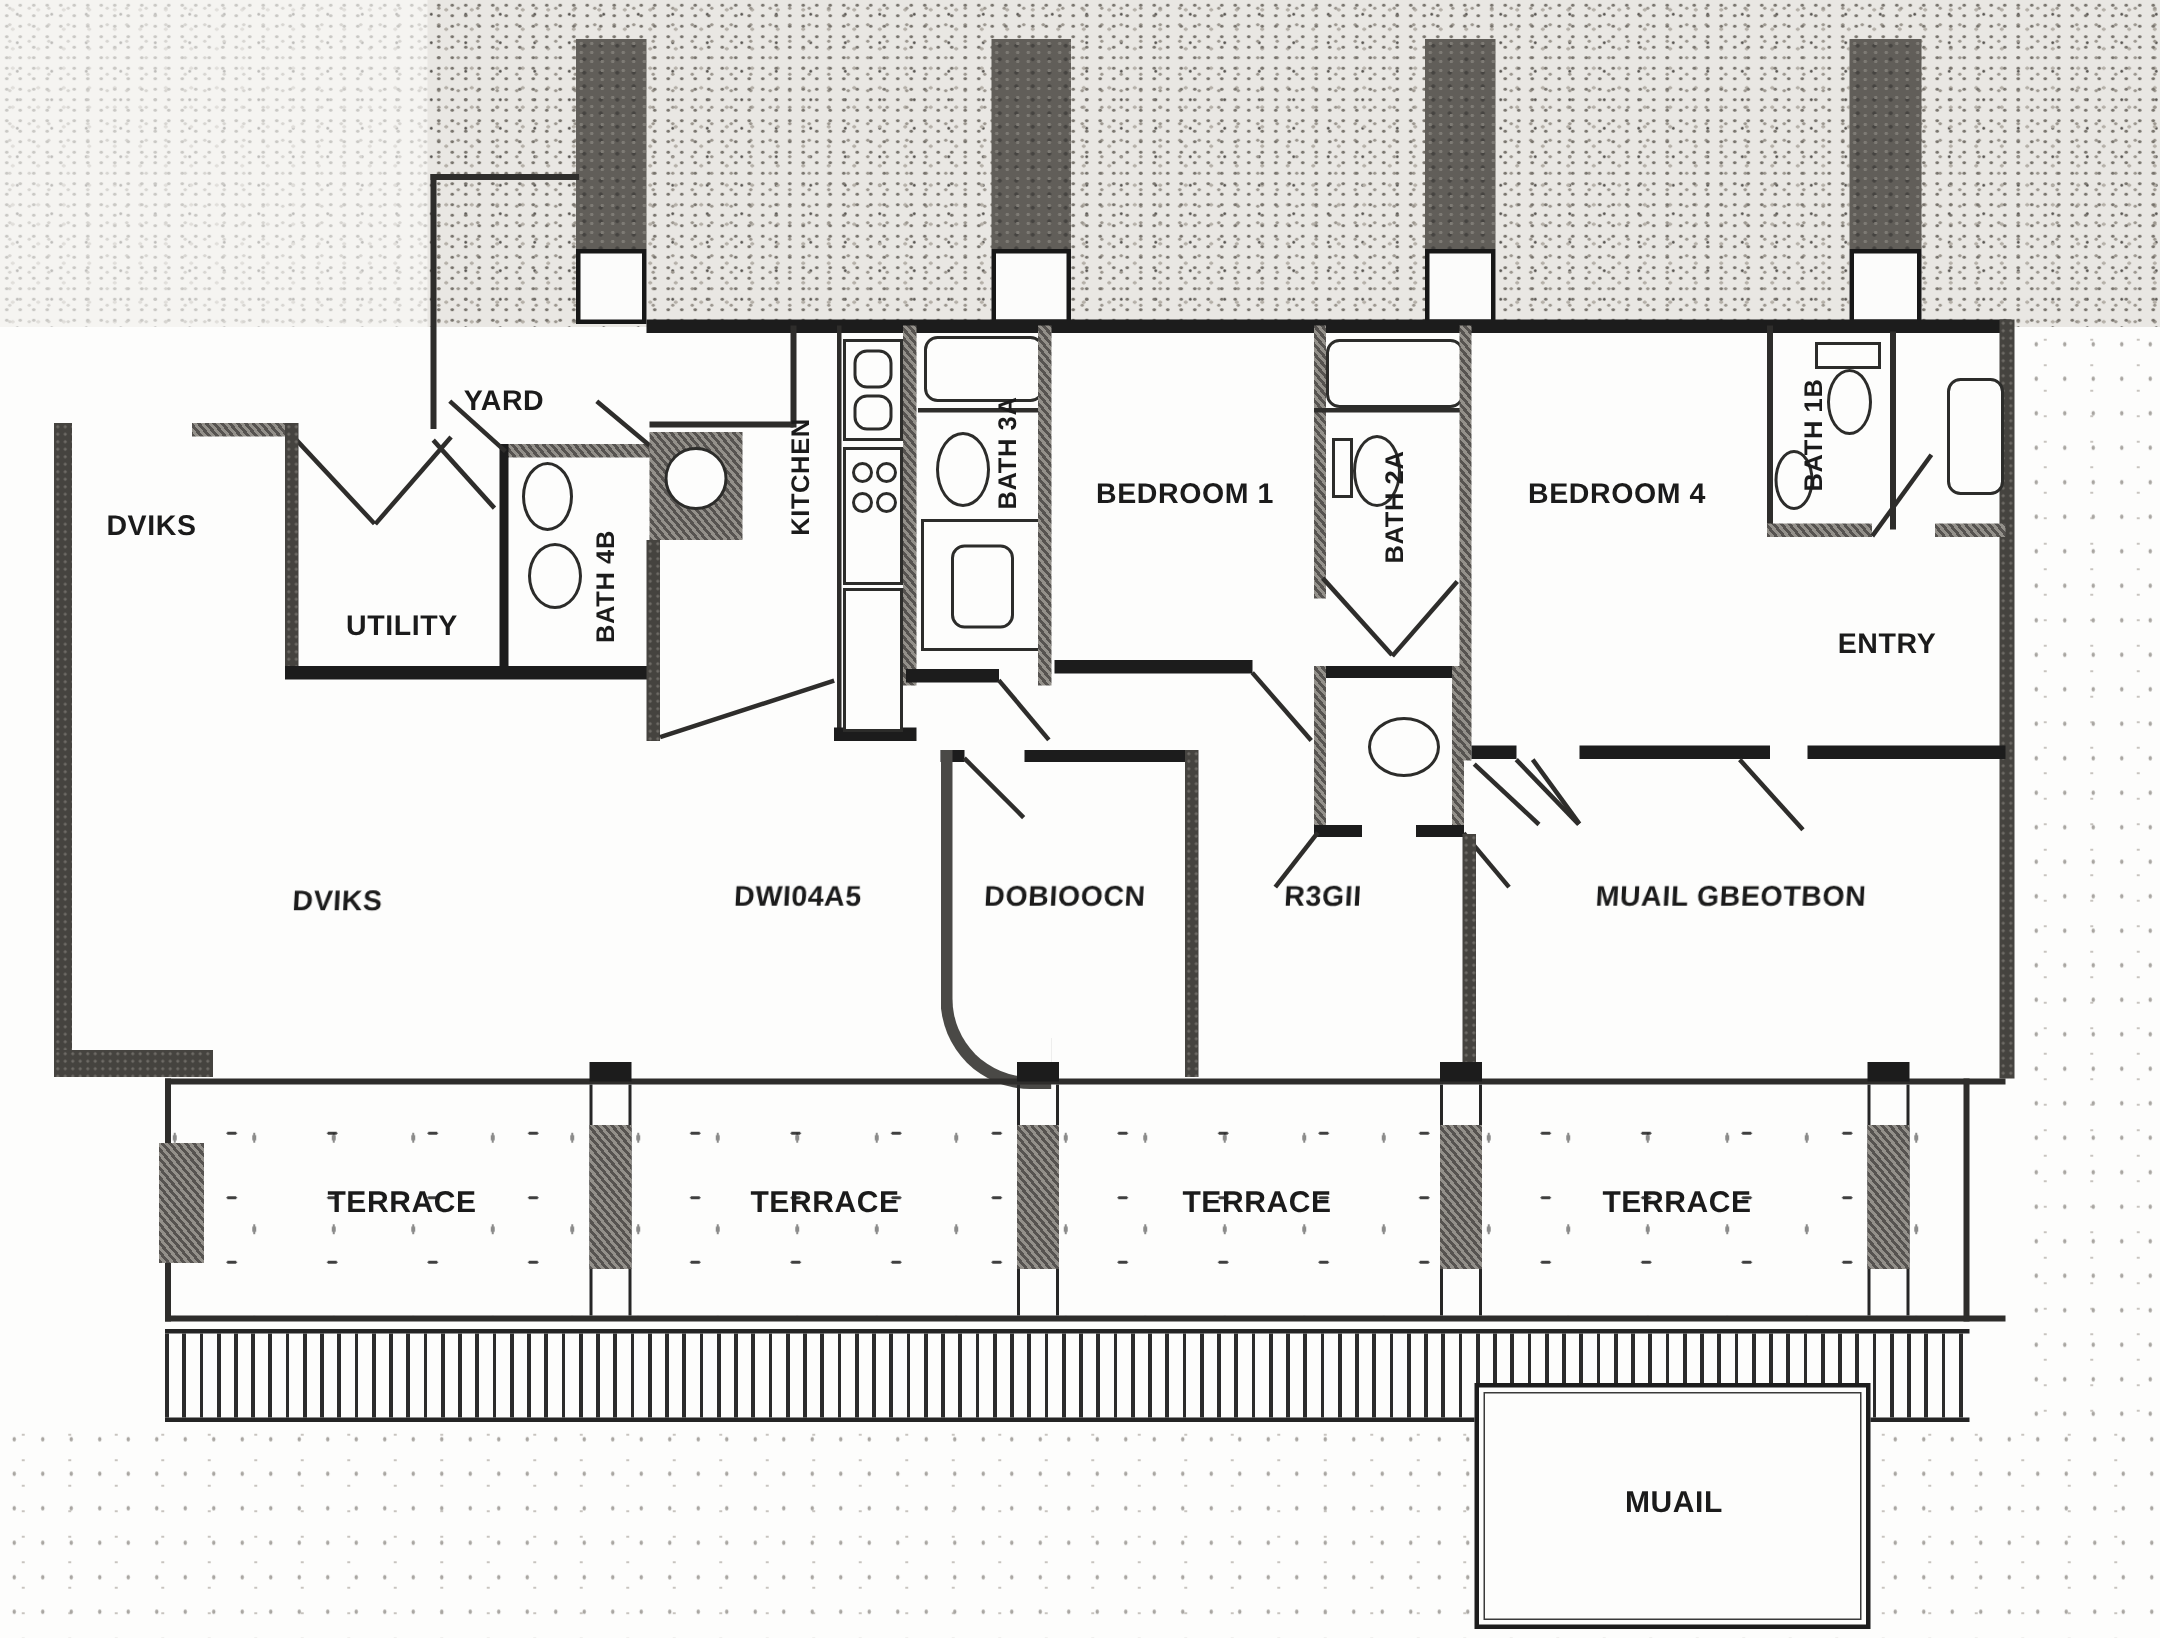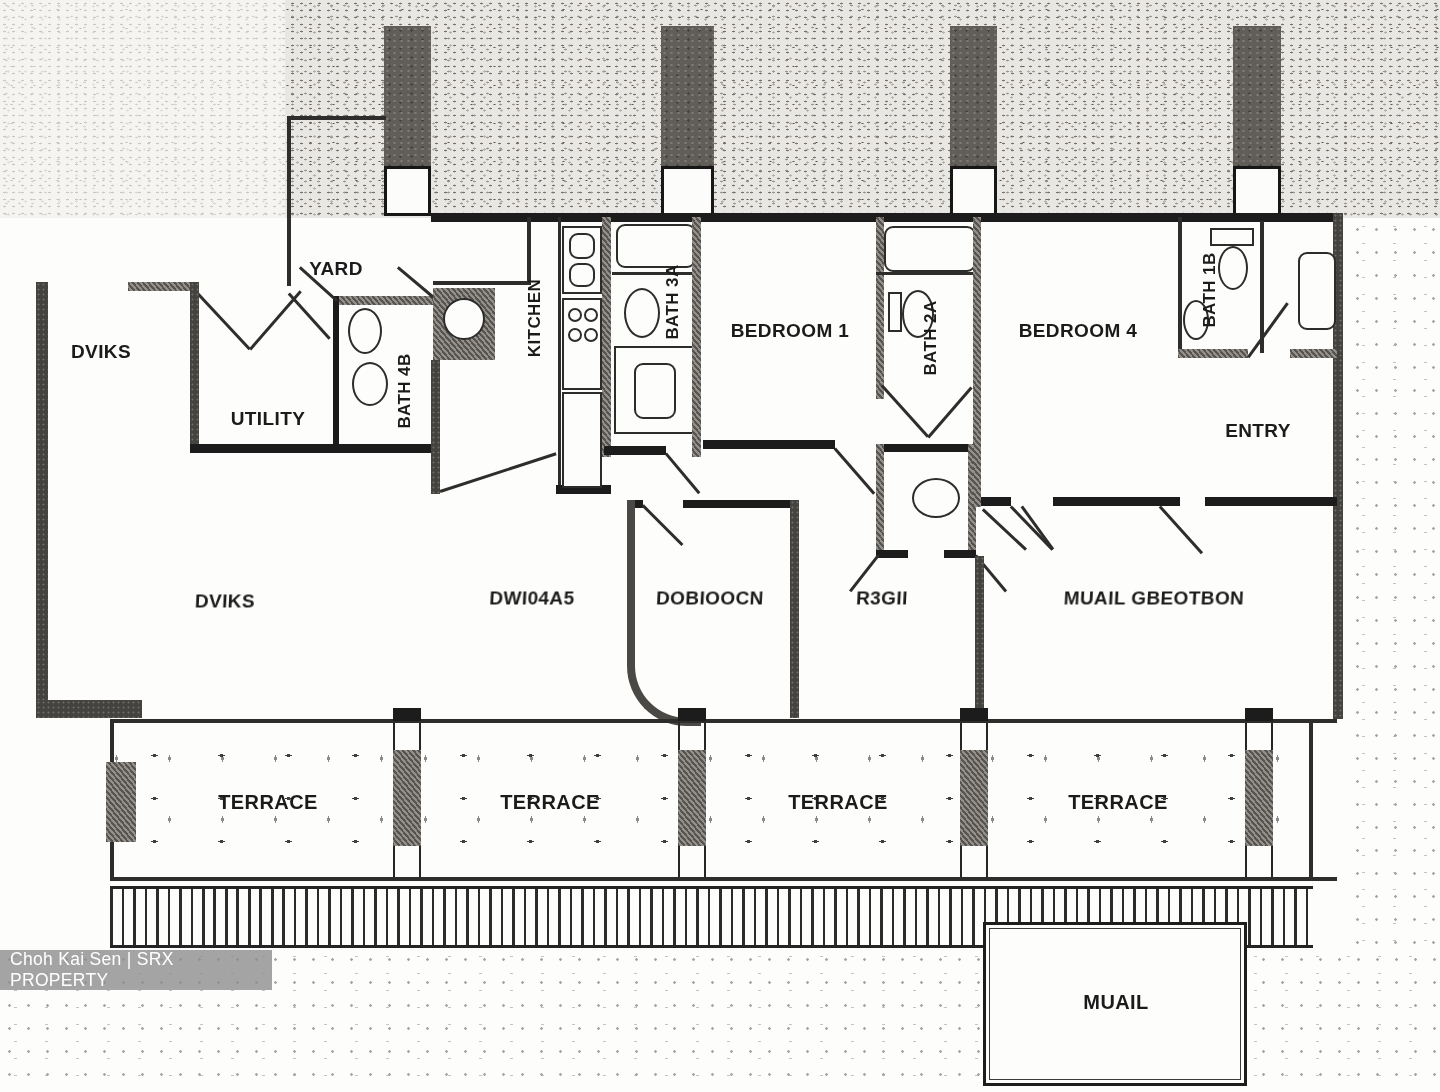--- a/index.html
+++ b/index.html
@@ -223,17 +223,14 @@
   <div class="lbl garbled" style="left:532px;top:598px;">DWI04A5</div>
   <div class="lbl garbled" style="left:710px;top:598px;">DOBIOOCN</div>
   <div class="lbl garbled" style="left:882px;top:598px;">R3GII</div>
   <div class="lbl garbled" style="left:1154px;top:598px;">MUAIL GBEOTBON</div>
   <div class="lbl" style="left:268px;top:802px;font-size:20px;">TERRACE</div>
   <div class="lbl" style="left:550px;top:802px;font-size:20px;">TERRACE</div>
   <div class="lbl" style="left:838px;top:802px;font-size:20px;">TERRACE</div>
   <div class="lbl" style="left:1118px;top:802px;font-size:20px;">TERRACE</div>
   <div class="lbl" style="left:1116px;top:1002px;font-size:20px;">MUAIL</div>
 
-  <div class="abs watermark" style="left:0;top:950px;width:262px;height:40px;">
-    <span>Choh Kai Sen | SRX PROPERTY</span>
-  </div>
 
 </div>
 
 </body></html>

